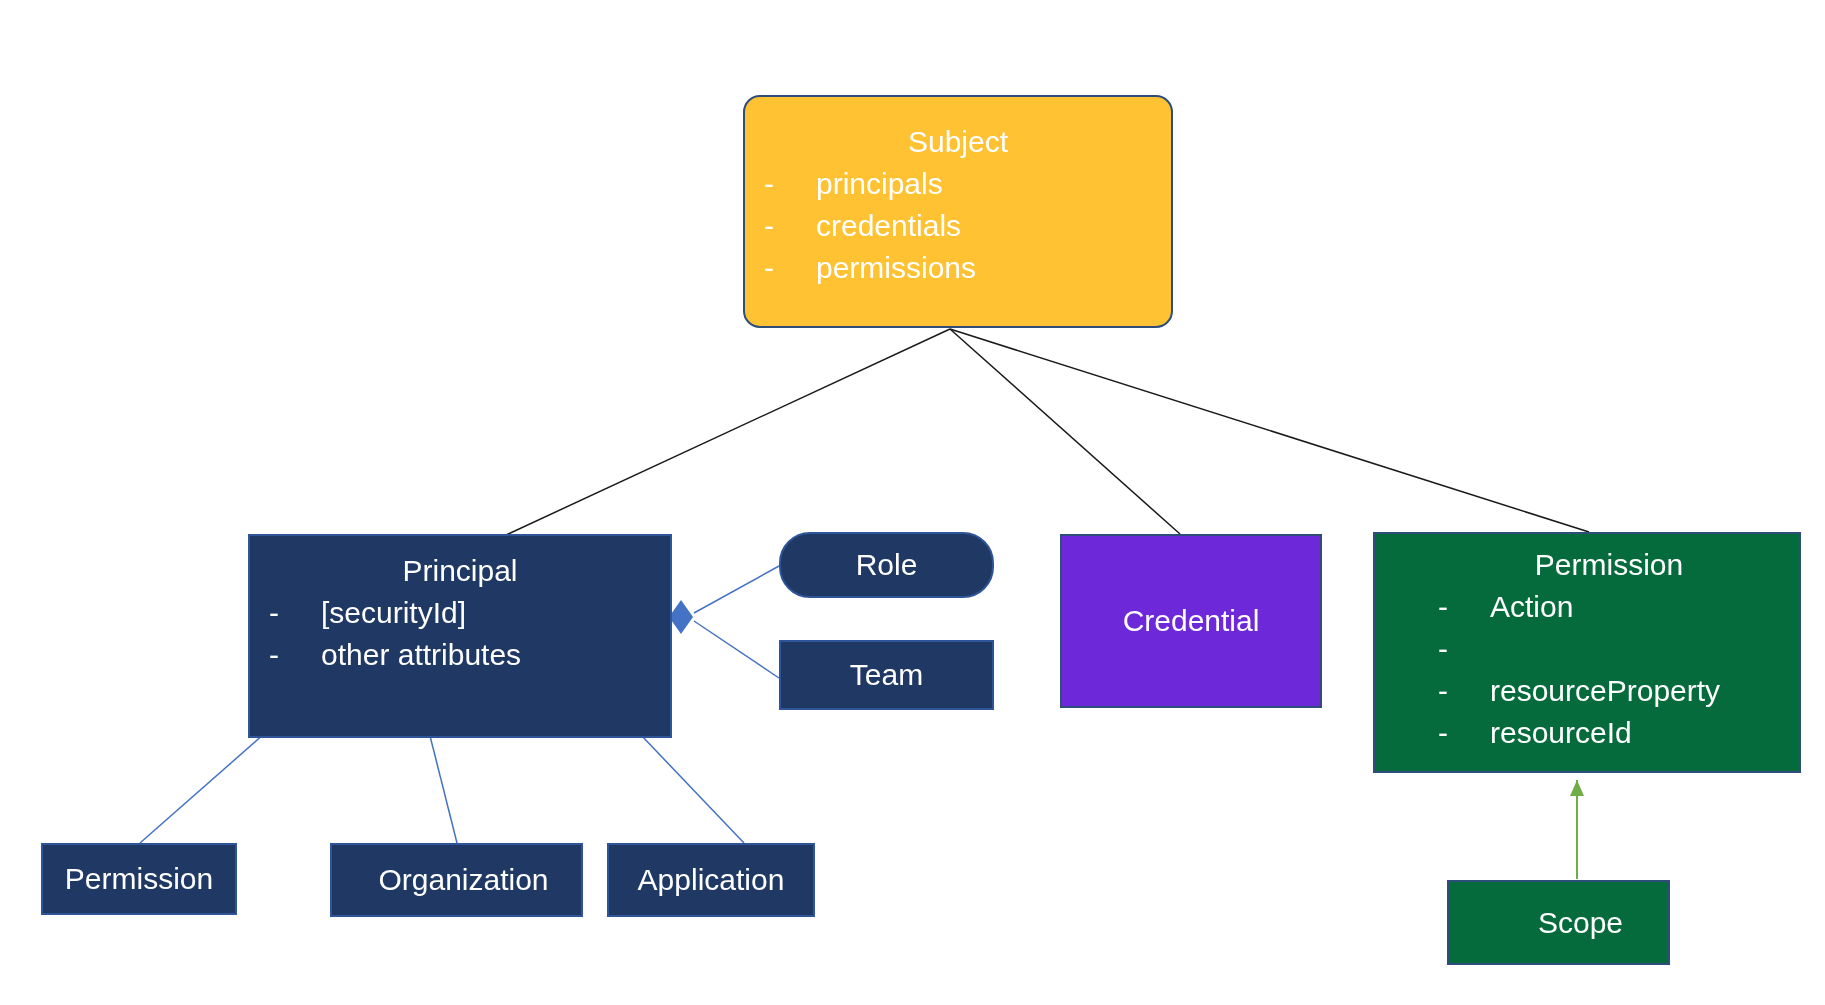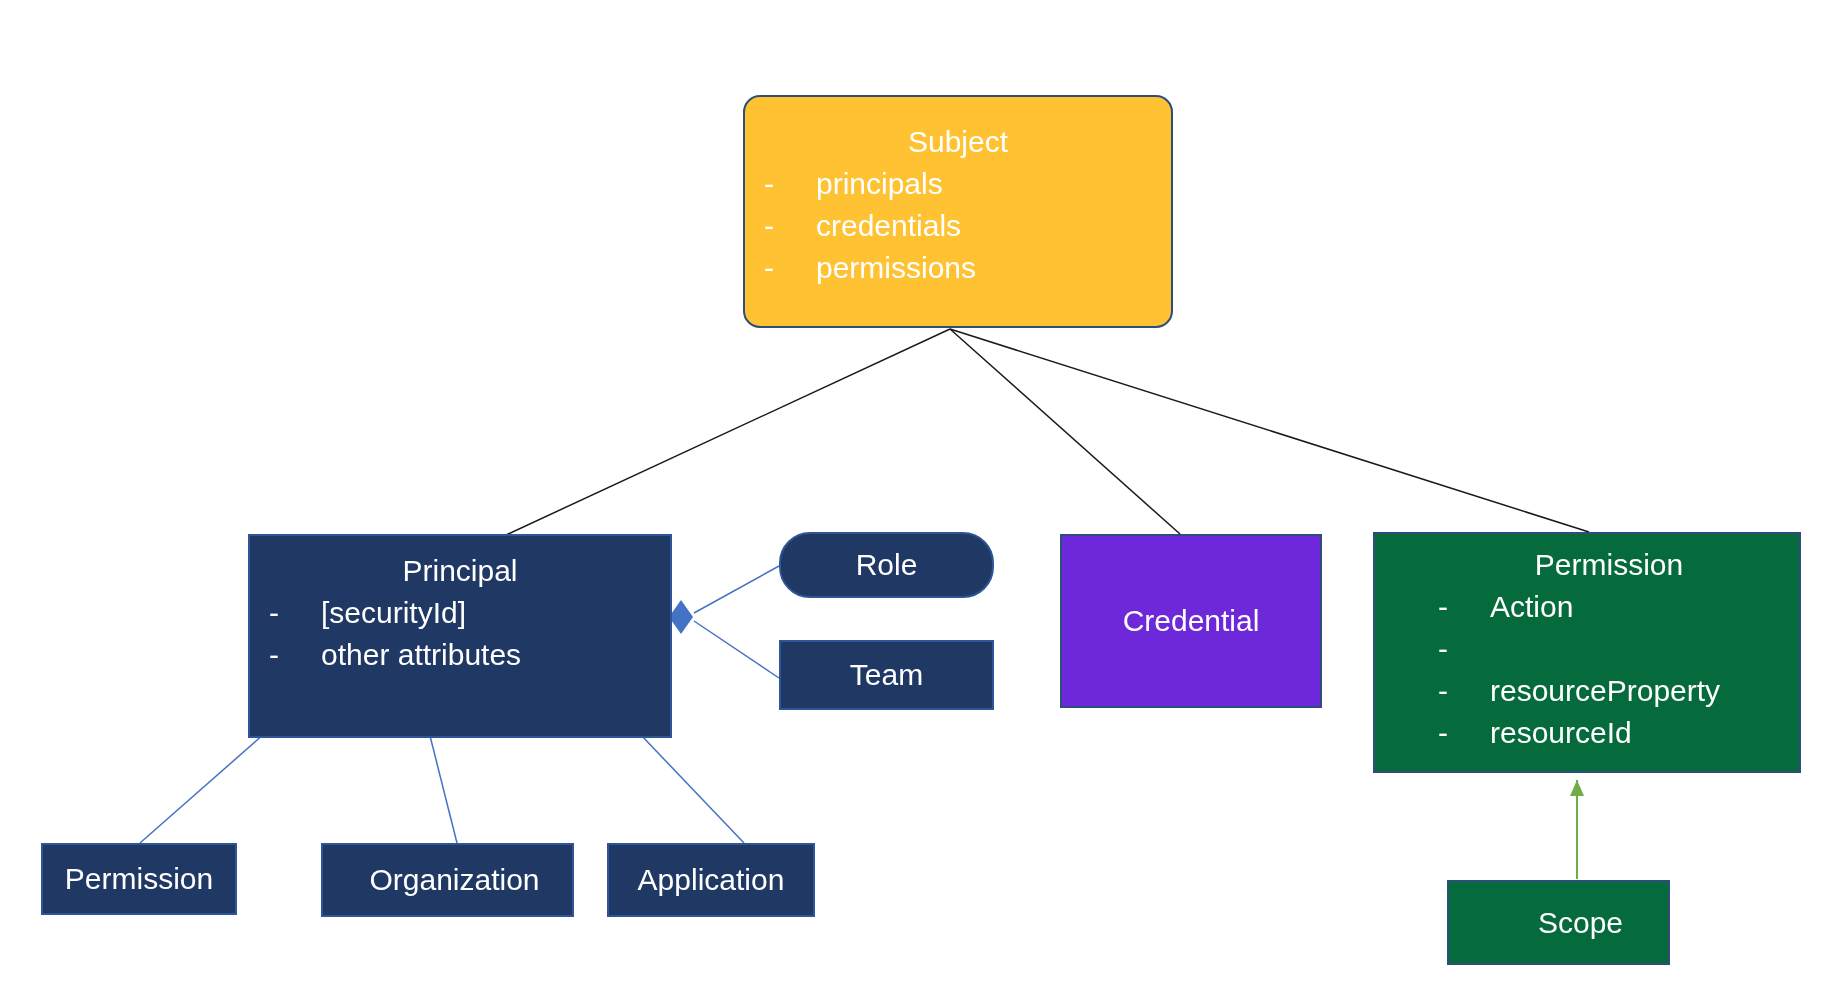--- a/index.html
+++ b/index.html
@@ -43,21 +43,21 @@
   }
   
   #n-subject      { left: 743px;  top: 95px;  width: 430px; height: 233px; padding-top: 24px; border-radius: 17px; }
   #n-principal    { left: 248px;  top: 534px; width: 424px; height: 204px; padding-top: 14px; }
   #n-role         { left: 779px;  top: 532px; width: 215px; height: 66px; border-radius: 31px; }
   #n-team         { left: 779px;  top: 640px; width: 215px; height: 70px; }
   #n-credential   { left: 1060px; top: 534px; width: 262px; height: 174px; }
   #n-permission   { left: 1373px; top: 532px; width: 428px; height: 241px; padding-top: 10px; }
   #n-scope        { left: 1447px; top: 880px; width: 223px; height: 85px; }
   #n-userprofile  { left: 41px;   top: 843px; width: 196px; height: 72px; }
-  #n-organization { left: 321px;  top: 843px; width: 253px; height: 74px; padding-left: 14px; }
+  #n-organization { left: 330px;  top: 843px; width: 253px; height: 74px; padding-left: 14px; }
   #n-application  { left: 607px;  top: 843px; width: 208px; height: 74px; }
 </style>
 </head>
 <body>
 
 <div id="canvas">
 
   <svg id="connector-layer" viewBox="0 0 1825 1005" xmlns="http://www.w3.org/2000/svg">
     <defs>
       <marker id="mBlue" markerUnits="userSpaceOnUse" markerWidth="18" markerHeight="14" refX="16" refY="7" orient="auto">

